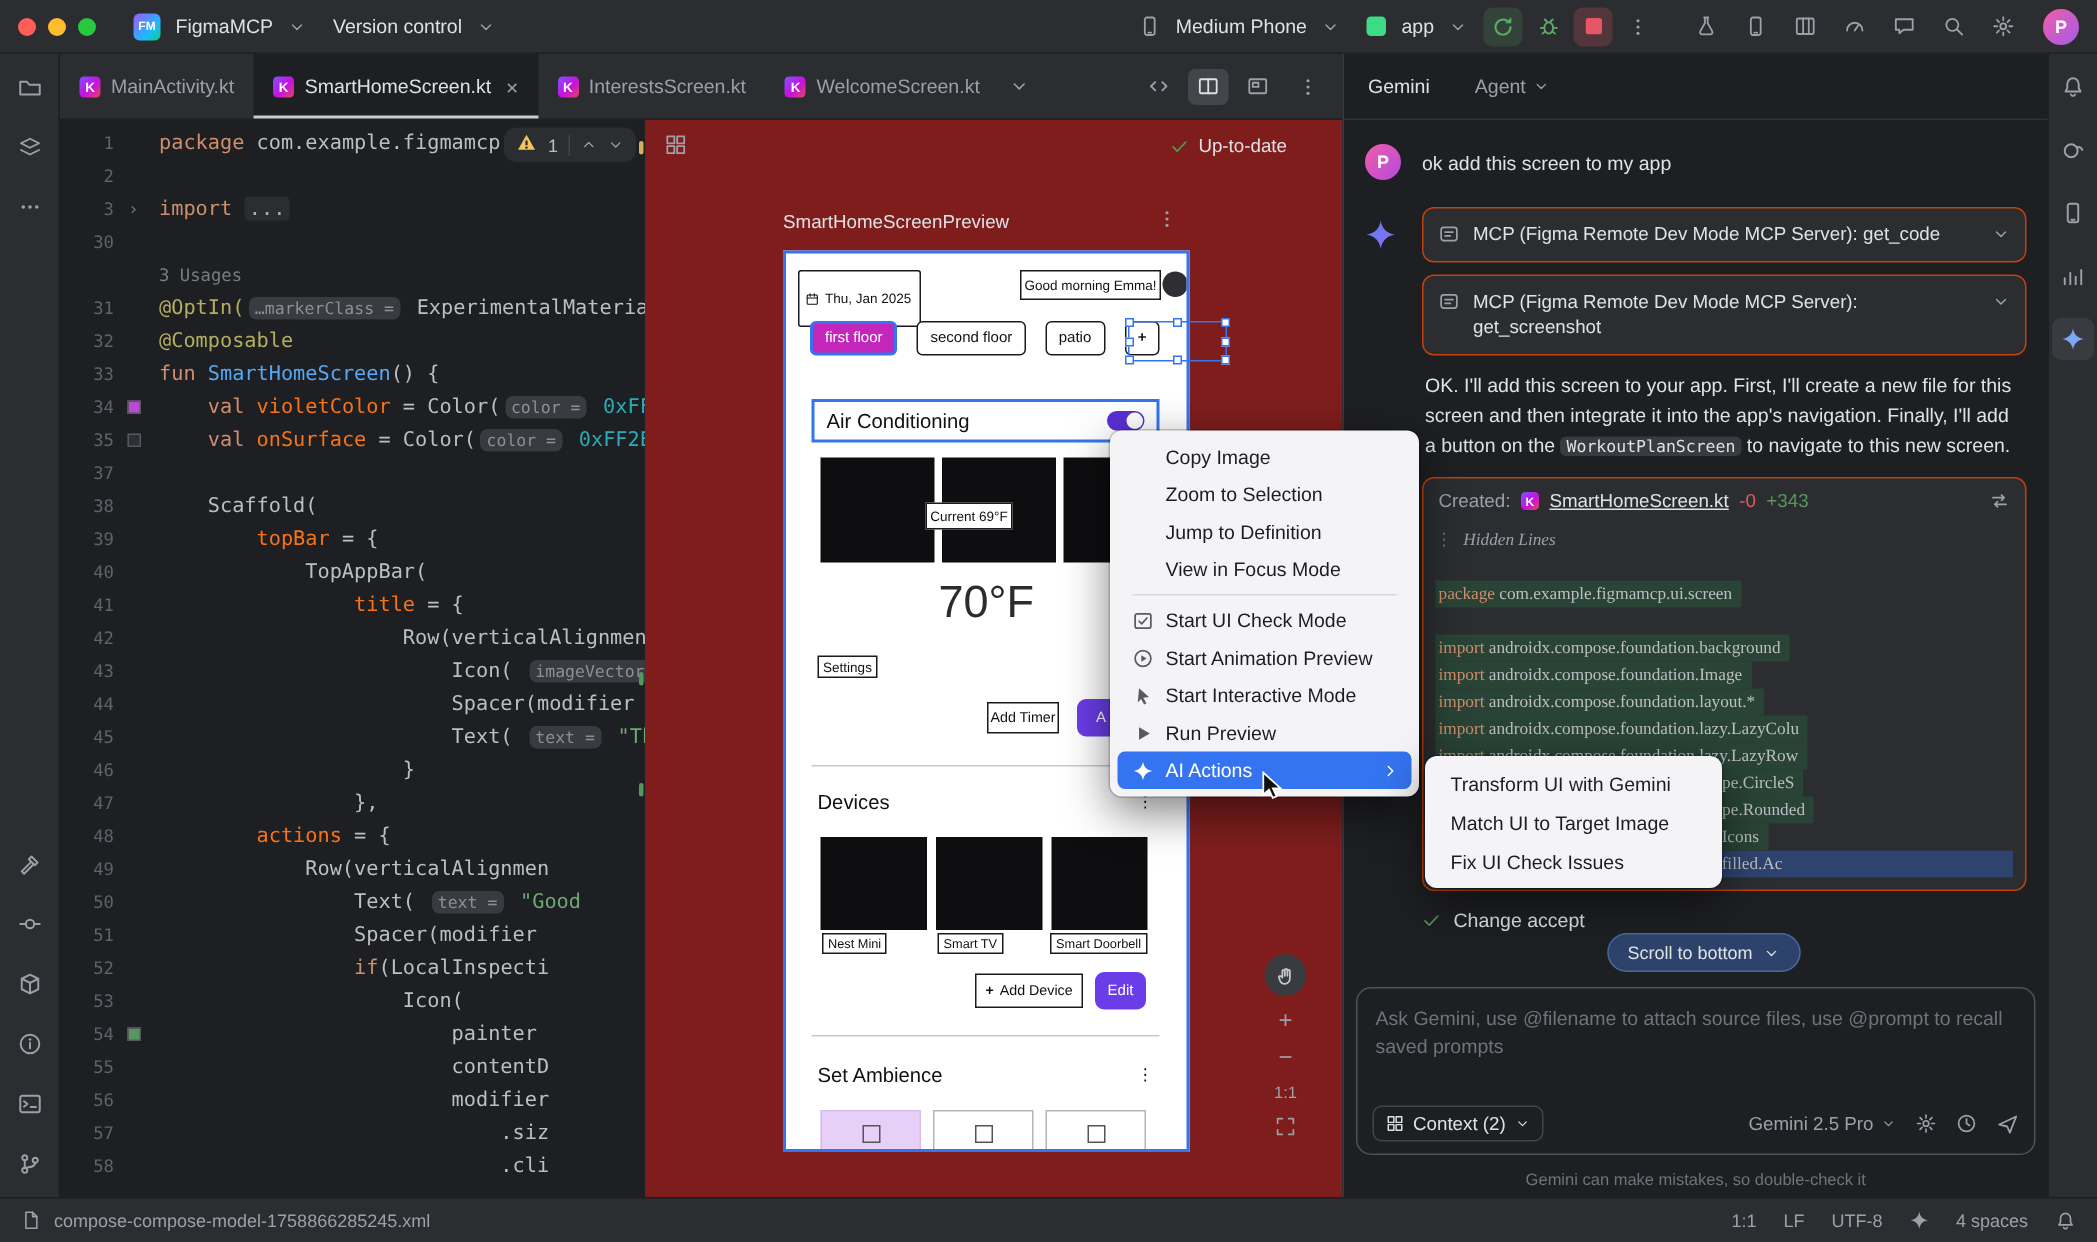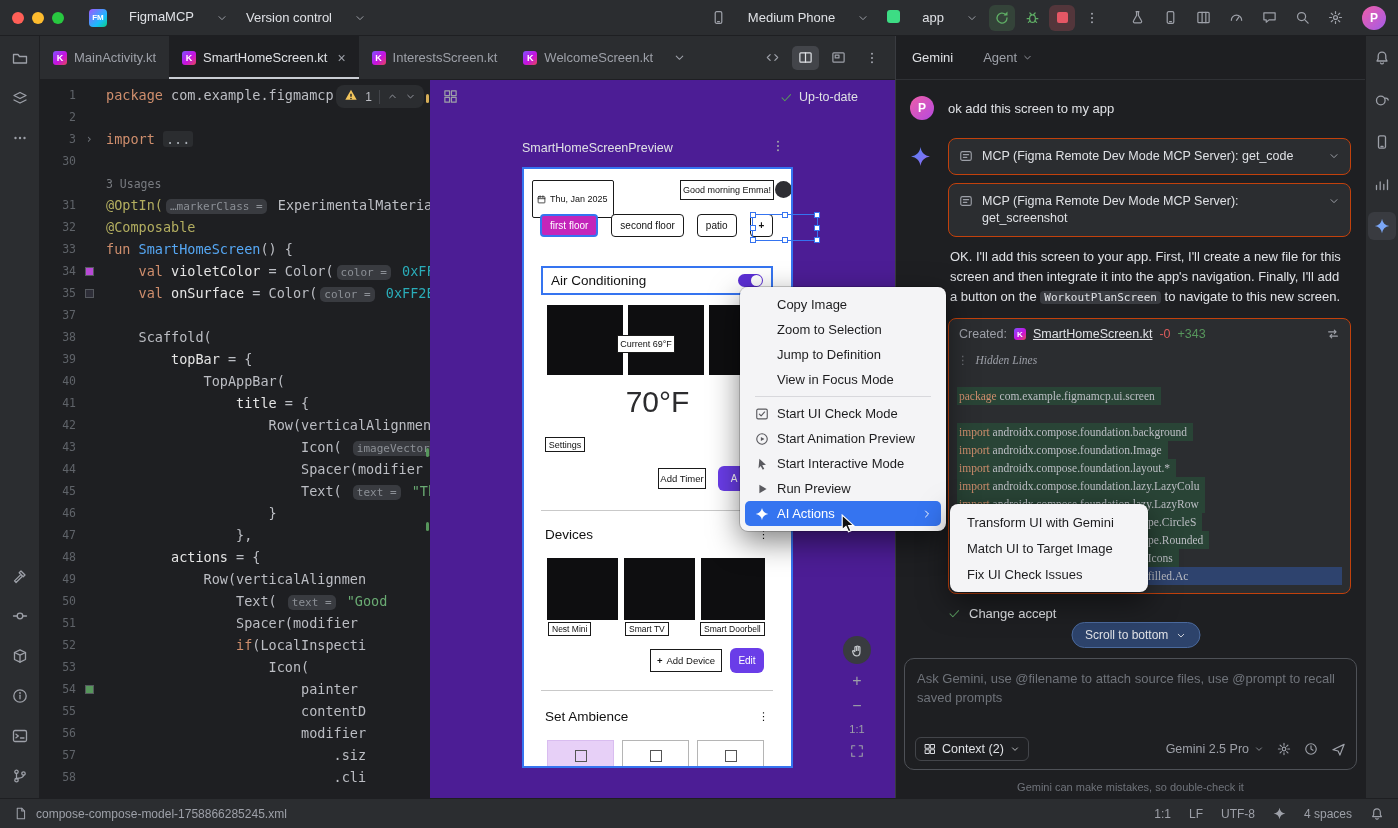--- a/index.html
+++ b/index.html
@@ -7,21 +7,21 @@
   #app{position:relative;width:1398px;height:828px;color:#dfe1e5;font-size:13px;overflow:hidden}
   svg.sv{display:block}
   .sv *{fill:none;stroke:currentColor;stroke-width:1.3;stroke-linecap:round;stroke-linejoin:round}
   .sv .f{fill:currentColor;stroke:none}
 
   
   #titlebar{position:absolute;left:0;top:0;width:1398px;height:36px;background:#2b2d30;border-bottom:1px solid #1e1f22;display:flex;align-items:center;padding:0 12px;gap:4px}
   .traffic{display:flex;gap:8px;margin-right:14px}
   .tl{width:12px;height:12px;border-radius:50%;display:inline-block}
   .tl.red{background:#ff5f57}.tl.yel{background:#febc2e}.tl.grn{background:#28c840}
-  .tb-group{display:flex;gap:22px;color:#dfe1e5;font-size:13px;padding:4px 7px;border-radius:6px}
+  .tb-group{display:flex;align-items:center;gap:10px;color:#dfe1e5;font-size:13px;padding:4px 7px;border-radius:6px}
   .fm-logo{width:18px;height:18px;border-radius:4px;background:linear-gradient(135deg,#9f57ff,#1abcfe 65%,#0acf83);color:#fff;font-size:8px;font-weight:bold;display:flex;align-items:center;justify-content:center}
   .mutedic{color:#9da0a8;display:flex;align-items:center}
   .tb-spacer{flex:1}
   .tb-btn{width:26px;height:26px;border:none;background:transparent;border-radius:6px;display:flex;align-items:center;justify-content:center;color:#9da0a8;cursor:pointer}
   .tb-btn.run{color:#5fad65;background:rgba(95,173,101,.18)}
   .tb-btn.debug{color:#5fad65}
   .tb-btn.stop{color:#e55765;background:rgba(229,87,101,.22)}
   #tb-icons{display:flex;gap:8px;margin-left:16px}
   .tb-ic{width:25px;height:25px;border:none;background:transparent;border-radius:6px;display:flex;align-items:center;justify-content:center;color:#9da0a8;cursor:pointer}
   .avatar{width:24px;height:24px;border-radius:50%;background:linear-gradient(135deg,#ef5da8,#a35ce8);color:#fff;font-size:12px;font-weight:bold;display:flex;align-items:center;justify-content:center;margin-left:10px}
@@ -47,30 +47,30 @@
   .ta-btn.active{background:#43454a;color:#dfe1e5}
 
   
   #codepanel{position:absolute;left:40px;top:80px;width:390px;bottom:30px;background:#1e1f22;overflow:hidden;font-family:"DejaVu Sans Mono",monospace;font-size:13.5px;padding-top:4px}
   .cline{display:flex;height:22px;line-height:22px;white-space:pre}
   .lnum{width:36px;text-align:right;color:#5f6369;font-size:11.5px;flex:none}
   .lgut{width:26px;flex:none;display:flex;align-items:center;justify-content:center}
   .foldarrow{color:#6f737a;font-size:12px}
   .cchip{width:9px;height:9px;border:1px solid #55585e;display:inline-block}
   .ctext{white-space:pre;color:#bcbec4;margin-left:4px}
-  .tk-k{color:#cf8e6d}.tk-a{color:#b3ae60}.tk-f{color:#56a8f5}.tk-p{color:#e5e5e5}.tk-n{color:#2aacb8}.tk-s{color:#6aab73}.tk-i{color:#bcbec4}
+  .tk-k{color:#cf8e6d}.tk-a{color:#b3ae60}.tk-f{color:#56a8f5}.tk-p{color:#f97316}.tk-n{color:#2aacb8}.tk-s{color:#6aab73}.tk-i{color:#bcbec4}
   .tk-h{background:#393b40;color:#8c9096;font-size:11px;border-radius:5px;padding:1px 4px;margin:0 3px}
   .tk-u{color:#787b80;font-size:11.5px}
   .tk-d{color:#a8adb4;background:#2b2d30;border-radius:3px;padding:0 3px}
   .inspect{position:absolute;top:5px;right:6px;background:#2b2d30;border-radius:8px;display:flex;align-items:center;gap:7px;padding:3px 8px;font-family:"Liberation Sans",sans-serif;font-size:12px;color:#bcbec4;z-index:3}
   .inspect .vdiv{width:1px;height:14px;background:#43454a}
   .stripe{position:absolute;right:1px;width:3px;height:9px;border-radius:2px;z-index:3}
 
   
-  #previewpanel{position:absolute;left:430px;top:80px;width:465px;bottom:30px;background:#4c1d95;overflow:hidden}
+  #previewpanel{position:absolute;left:430px;top:80px;width:465px;bottom:30px;background:#7f1d1d;overflow:hidden}
   .pv-grid{position:absolute;left:13px;top:9px;color:#9da0a8}
   .uptodate{position:absolute;right:37px;top:10px;display:flex;align-items:center;gap:6px;color:#dfe1e5;font-size:12.5px}
   .uptodate .ok{color:#57965c}
   .pv-title{position:absolute;left:92px;top:61px;font-size:12.5px;color:#dfe1e5}
   .pv-kebab{position:absolute;left:341px;top:59px;color:#9da0a8;cursor:pointer}
   #phone{position:absolute;left:92px;top:87px;width:271px;height:601px;background:#fff;border:2px solid #3574f0;overflow:hidden;color:#1a1a1a}
   #phone .el{position:absolute}
   .datechip{left:8px;top:11px;width:82px;height:38px;border:1px solid #1a1a1a;border-radius:2px;display:flex;align-items:center;gap:4px;padding:0 4px;font-size:9px;color:#111}
   .greet{left:156px;top:11px;width:94px;height:20px;border:1px solid #1a1a1a;font-size:9px;display:flex;align-items:center;justify-content:center;color:#111}
   .pavatar{left:251px;top:12px;width:17px;height:17px;border-radius:50%;background:#2e2e33}

